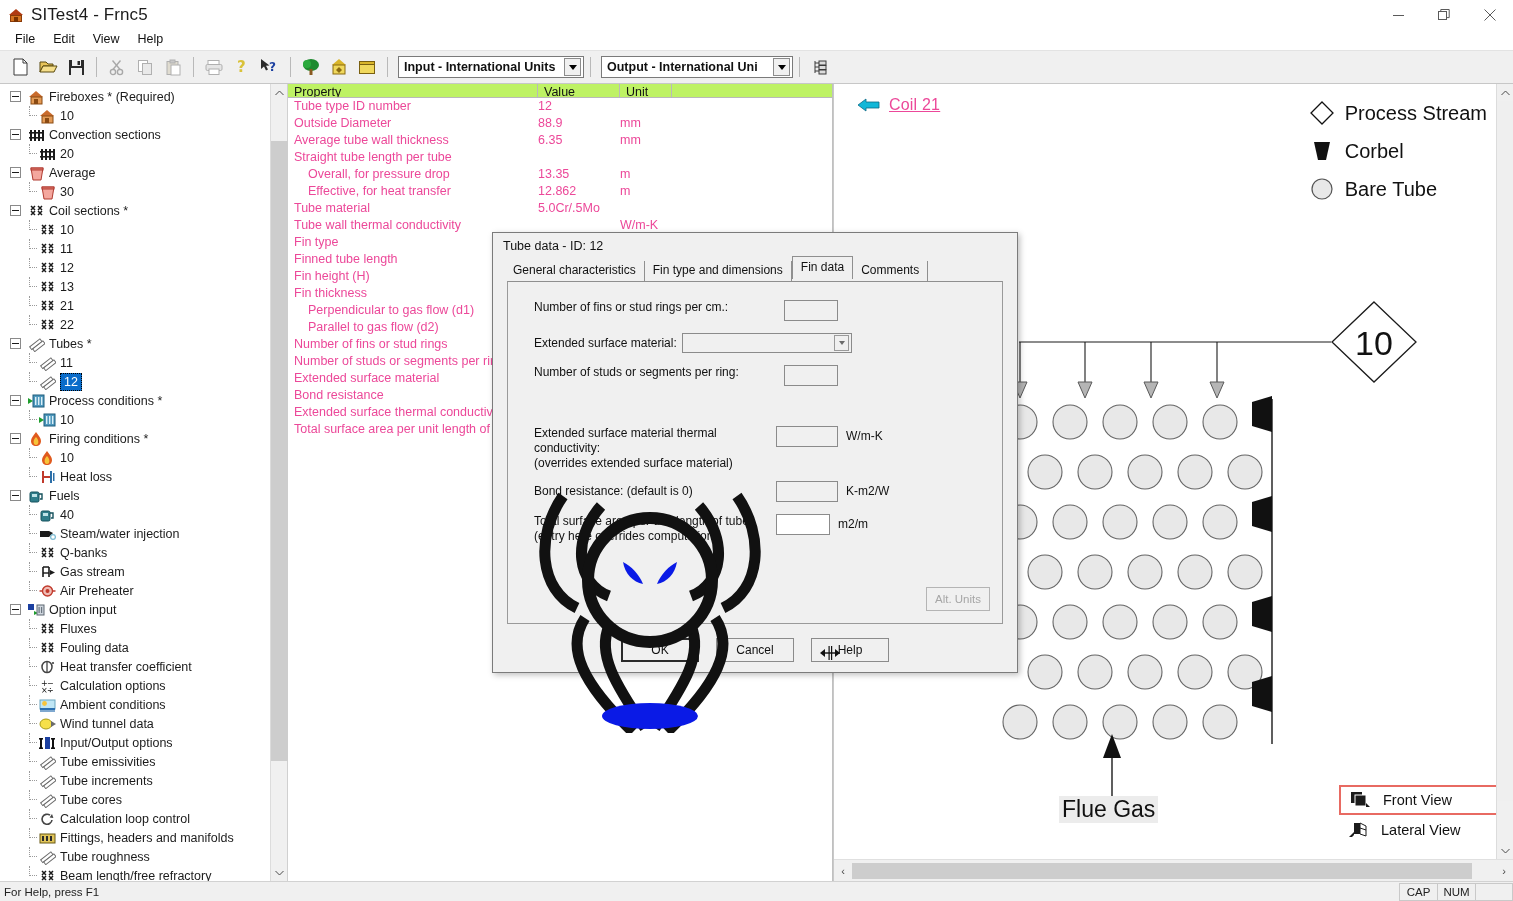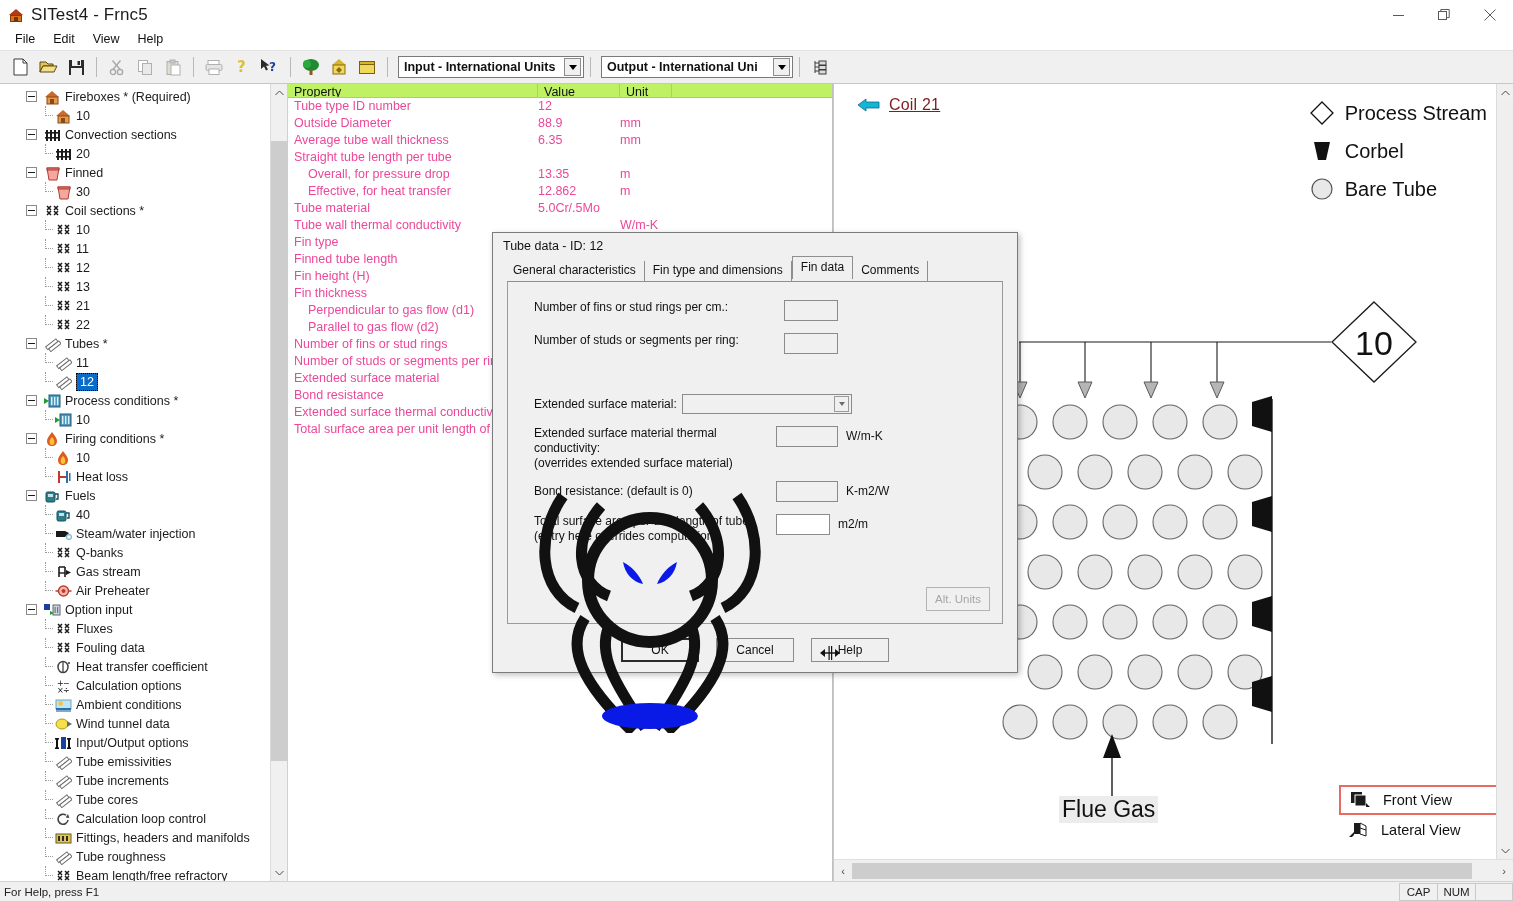--- a/index.html
+++ b/index.html
@@ -105,21 +105,21 @@
   }
 
   
   .tree-pane {
     width: 288px; min-width:288px;
     background:#ffffff; position:relative;
     border-right:1px solid #d0d0d0;
     display:flex;
   }
   .tree-scroll-area {
-    flex:1; overflow:hidden; position:relative; padding-top:1px;padding-left:16px;
+    flex:1; overflow:hidden; position:relative; padding-top:1px;
   }
   .tree-list { padding: 2px 0 0 0; }
   .tnode {
     display:flex; align-items:center; height:19px; padding-left:0; white-space:nowrap;
     font-size:12.5px; color:#1b1b1b;
   }
   .tnode .ind { display:block; flex:none; }
   .expander {
     width:11px; height:11px; border:1px solid #8a8a8a; background:#fff;
     display:flex; align-items:center; justify-content:center; flex:none;
@@ -186,21 +186,21 @@
   
   .diagram-pane {
     flex:1; background:#fff; position:relative; overflow:hidden;
     border-left:1px solid #c9c9c9;
   }
   .coil-link {
     position:absolute; left:24px; top:12px; display:flex; align-items:center; gap:9px;
   }
   .back-arrow { width:22px; height:16px; flex:none; }
   .coil-text {
-    font-size:16px; color:#7f1d1d; text-decoration:underline; letter-spacing:.2px;
+    font-size:16px; color:#ec4899; text-decoration:underline; letter-spacing:.2px;
   }
   .legend { position:absolute; right:26px; top:10px; }
   .legend-row { display:flex; align-items:center; height:38px; gap:10px; }
   .legend-label { font-size:20px; color:#111; white-space:nowrap; }
   .diag-svg { position:absolute; left:0; top:0; }
 
   .view-box {
     position:absolute; right:14px; bottom:36px; width:160px;
   }
   .view-item {
@@ -529,21 +529,21 @@
             <div class="tnode">
               <span class="ind" style="width: 10px; height: 19px;"></span>
               <span class="expander"></span>
               <span class="dotline" style="width: 5px;"></span>
               <span class="ticon">
                 <svg width="17" height="16" style="position:absolute;left:0;top:0">
                   <polygon points="3,3 15,3 13,15 5,15" fill="#f4a79e" stroke="#b03a30"></polygon>
                   <rect x="3" y="3" width="12" height="2" fill="#e07a6e" stroke="#b03a30"></rect>
                 </svg>
               </span>
-              <span class="tlabel">Finned</span>
+              <span class="tlabel">Average</span>
             </div>
             <div class="tnode">
               <span class="ind" style="width: 24px; height: 19px;"></span>
               <span class="elbow"></span>
               <span class="ticon">
                 <svg width="17" height="16" style="position:absolute;left:0;top:0">
                   <polygon points="3,3 15,3 13,15 5,15" fill="#f4a79e" stroke="#b03a30"></polygon>
                   <rect x="3" y="3" width="12" height="2" fill="#e07a6e" stroke="#b03a30"></rect>
                 </svg>
               </span>
@@ -1317,32 +1317,32 @@
         <div class="dlg-tab active">Fin data</div>
         <div class="dlg-tab">Comments</div>
       </div>
     <div class="dlg-body">
 
       <div class="fld-row" style="margin-bottom:12px">
         <div class="fld-label" style="width:250px">Number of fins or stud rings per cm.:</div>
         <div class="tbox"></div>
       </div>
 
-      <div class="fld-row" style="margin-bottom:40px">
-        <div class="fld-label" style="width:250px">Number of studs or segments per ring:</div>
-        <div class="tbox"></div>
-      </div>
-
       <div class="fld-row" style="margin-bottom:12px; align-items:center">
         <div class="fld-label" style="width:148px">Extended surface material:</div>
         <div class="combo-field">
           <div class="arr">
               <i></i>
             </div>
         </div>
+      </div>
+
+      <div class="fld-row" style="margin-bottom:40px">
+        <div class="fld-label" style="width:250px">Number of studs or segments per ring:</div>
+        <div class="tbox"></div>
       </div>
 
       <div class="fld-row" style="margin-bottom:10px">
         <div class="fld-label" style="width:242px">
           <span>Extended surface material thermal conductivity:</span>
           <span class="sub">(overrides extended surface material)</span>
         </div>
         <div class="tbox" style="width:62px"></div>
         <div class="unit-txt">W/m-K</div>
       </div>

